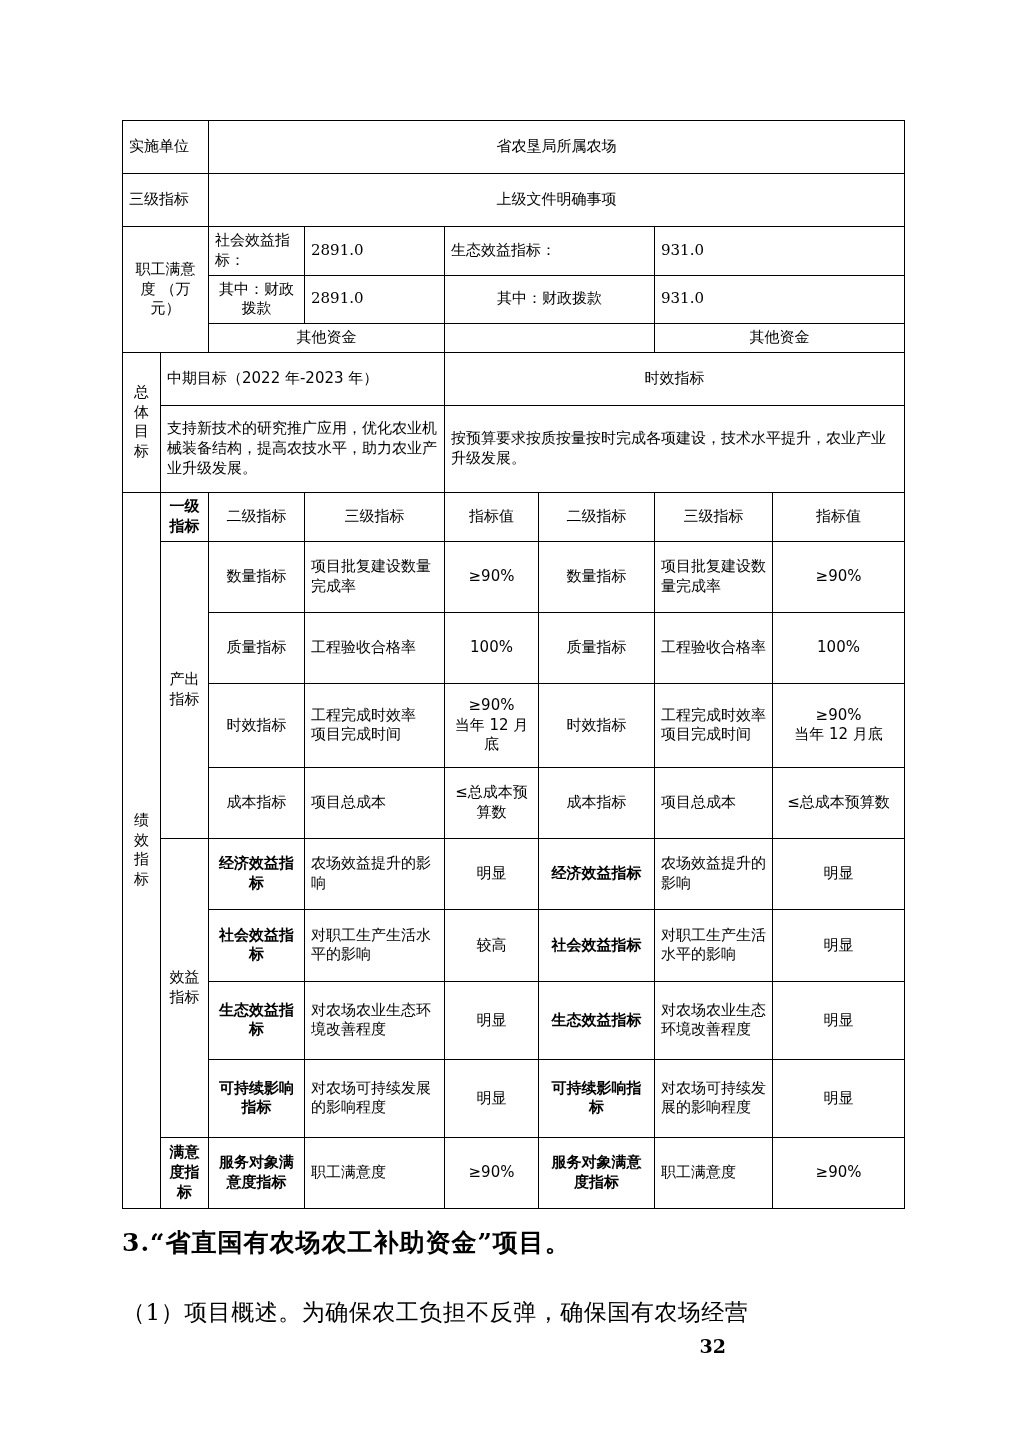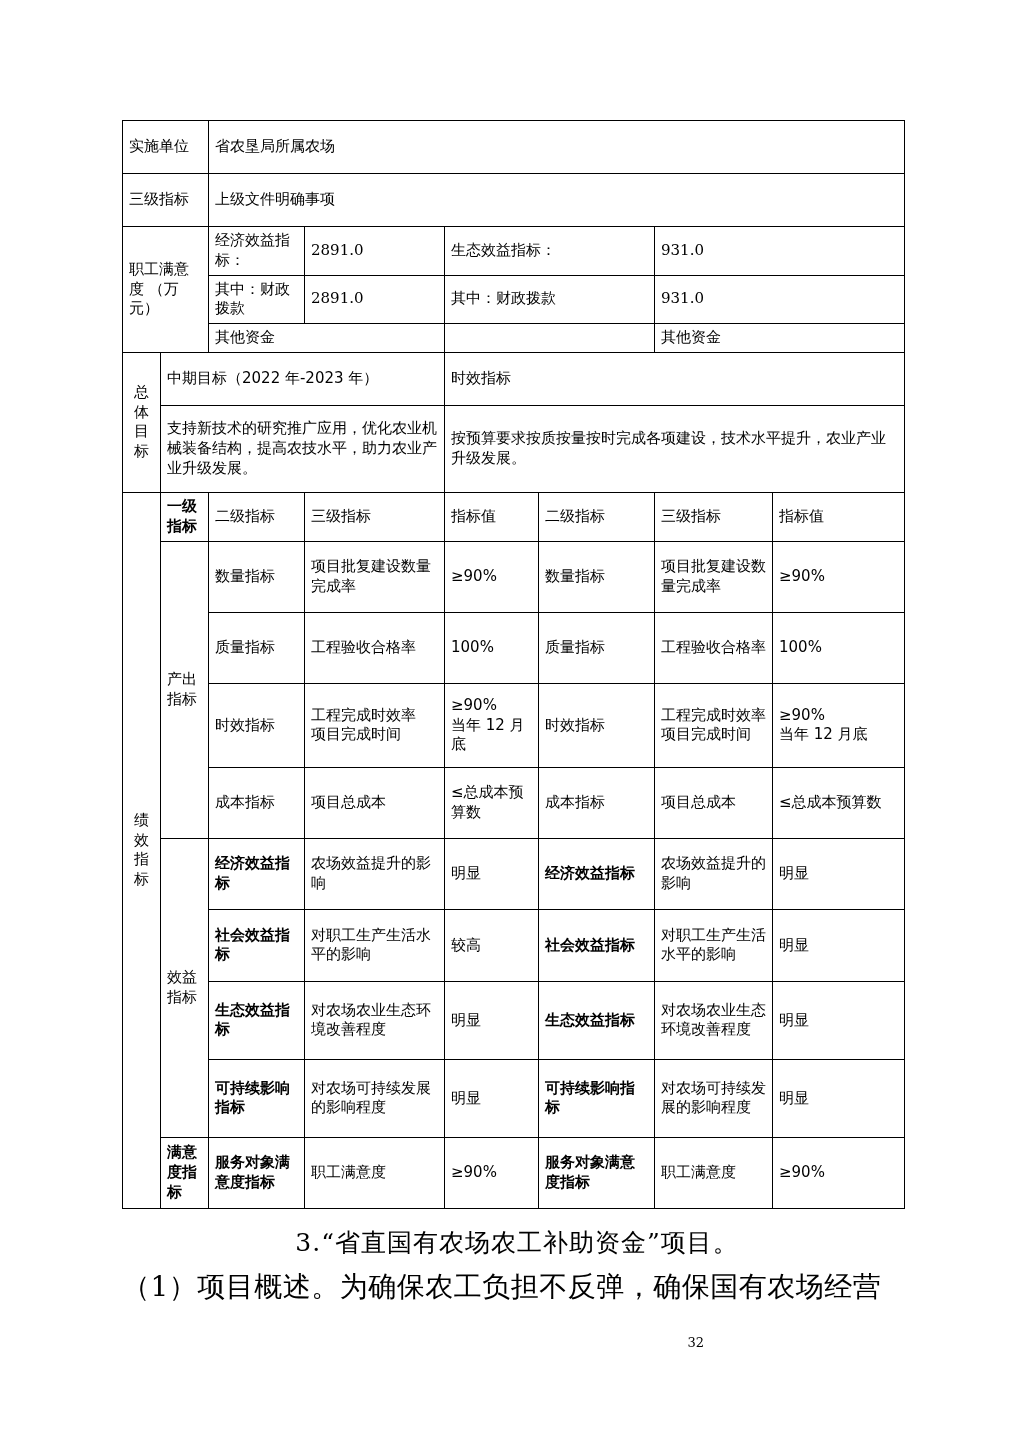--- a/index.html
+++ b/index.html
@@ -33,21 +33,21 @@
     table-layout: fixed;
   }
   table.main td {
     border: 1px solid #000;
     padding: 4px 6px;
     font-size: 15px;
     line-height: 1.32;
     vertical-align: middle;
     word-break: break-all;
   }
-  .ctr { }
+  .ctr { text-align: center; }
   .rgt { text-align: left; }
   .lft { text-align: left; }
   .vert {
     text-align: center;
     padding: 2px 1px;
     font-size: 15px;
     line-height: 1.12;
     letter-spacing: 0px;
   }
   .vert span {
@@ -64,40 +64,40 @@
   .small { font-size: 14px; font-weight: bold; }
 
   .after {
     position: absolute;
     left: 122px;
     top: 1226px;
     width: 790px;
   }
   .heading3 {
     font-family: "DejaVu Serif", "Liberation Serif", serif;
-    font-weight: normal;
+    font-weight: bold;
     font-size: 25px;
-    text-align: center;
     letter-spacing: 1px;
-    margin: 0 0 7px 0;
+    margin: 0 0 36px 0;
   }
   .para {
     font-family: "DejaVu Serif", "Liberation Serif", serif;
-    font-size: 28px;
+    font-size: 23px;
     line-height: 1.5;
     text-indent: 0;
     margin: 0;
     letter-spacing: 0.5px;
   }
   .pagenum {
     position: absolute;
-    right: 122px;
+    right: 100px;
     top: 1335px;
     font-family: "DejaVu Serif", "Liberation Serif", serif;
-    font-size: 13px;
+    font-size: 19px;
+    font-weight: bold;
   }
 </style>
 </head>
 <body>
 
 <div class="page">
 
   <div class="sheet">
     <table class="main">
       <colgroup>
@@ -120,21 +120,21 @@
       <tr>
         <td colspan="2" class="lft">三级指标</td>
         <td colspan="6" class="ctr tall">上级文件明确事项</td>
       </tr>
 
       <tr>
         <td colspan="2" rowspan="3" class="ctr">
           <span>职工满意度</span>
           <span>（万元）</span>
         </td>
-        <td class="lft">经济效益指标：</td>
+        <td class="lft">社会效益指标：</td>
         <td class="rgt num">2891.0</td>
         <td colspan="2" class="lft">生态效益指标：</td>
         <td colspan="2" class="rgt num">931.0</td>
       </tr>
 
       <tr>
         <td class="ctr">其中：财政拨款</td>
         <td class="rgt num">2891.0</td>
         <td colspan="2" class="ctr">其中：财政拨款</td>
         <td colspan="2" class="rgt num">931.0</td>

